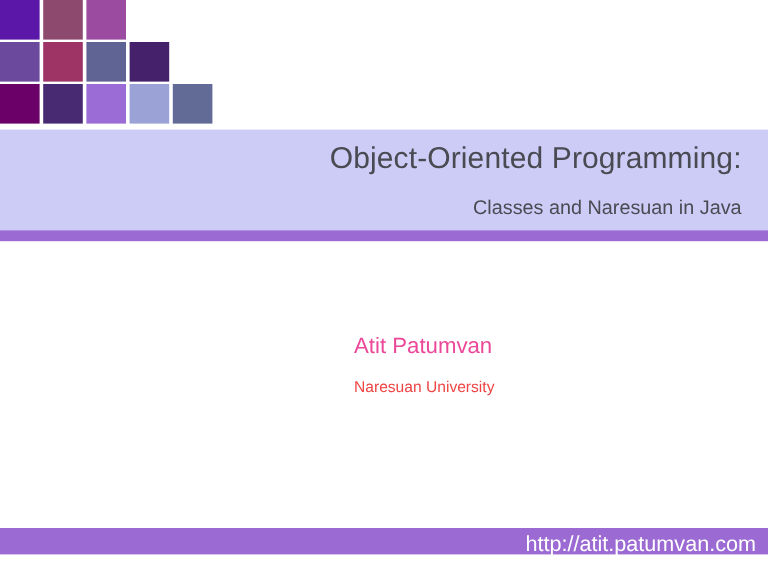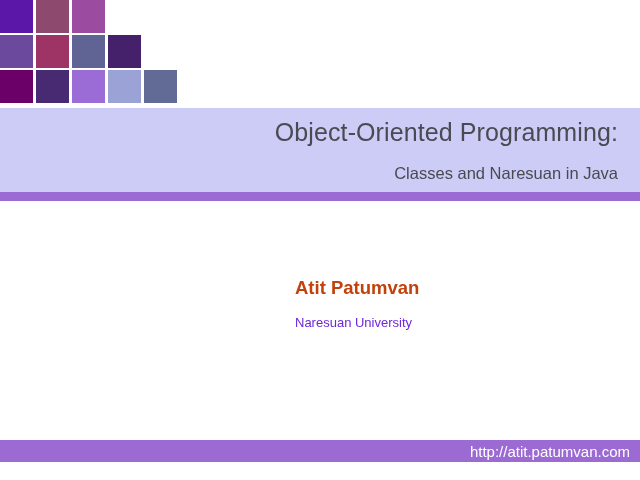--- a/index.html
+++ b/index.html
@@ -109,21 +109,21 @@
     left: 0;
     top: 440px;
     width: 640px;
     height: 22px;
     background: #9b6ad3;
   }
   #footer-url {
     position: absolute;
     right: 10px;
     top: 3px;
-    font-size: 15px;
+    font-size: 18px;
     color: #ffffff;
     white-space: nowrap;
   }
 </style>
 </head>
 <body style="background-color: rgb(255, 255, 255);">
 
 <div id="swatch-grid">
 
   <div class="swatch-row r1">
@@ -150,19 +150,19 @@
 </div>
 
 <div id="title-banner" style="background-color: rgb(204, 204, 247);">
   <div id="title-main" style="color: rgb(74, 74, 82);">Object-Oriented Programming:</div>
   <div id="title-sub" style="color: rgb(74, 74, 82);">Classes and Naresuan in Java</div>
 </div>
 
 <div id="banner-rule" style="background-color: rgb(155, 106, 211);"></div>
 
 <div id="author-block">
-  <div id="author-name" style="color: #c2410c; font-weight: bold;">Atit Patumvan</div>
-  <div class="author-line" style="color: #6d28d9;">Naresuan University</div>
+  <div id="author-name" style="color: #ec4899;">Atit Patumvan</div>
+  <div class="author-line" style="color: #ef4444;">Naresuan University</div>
 </div>
 
 <div id="footer-bar" style="background-color: rgb(155, 106, 211);">
   <div id="footer-url" style="color: rgb(255, 255, 255);">http://atit.patumvan.com</div>
 </div>
 
 </body></html>

